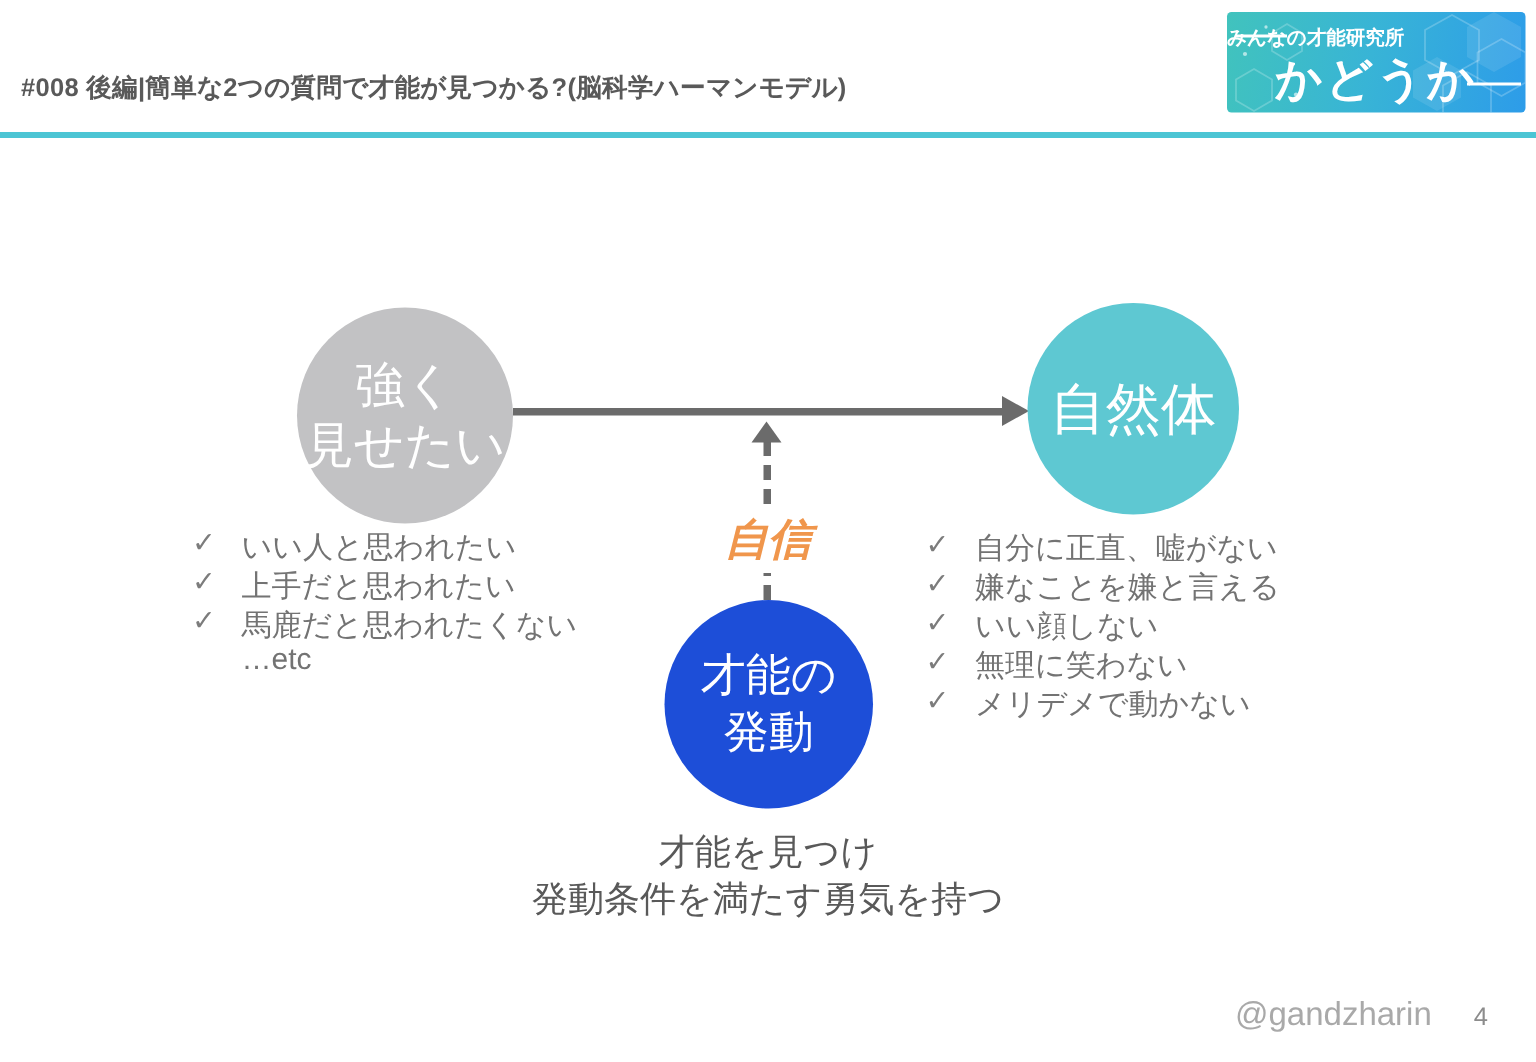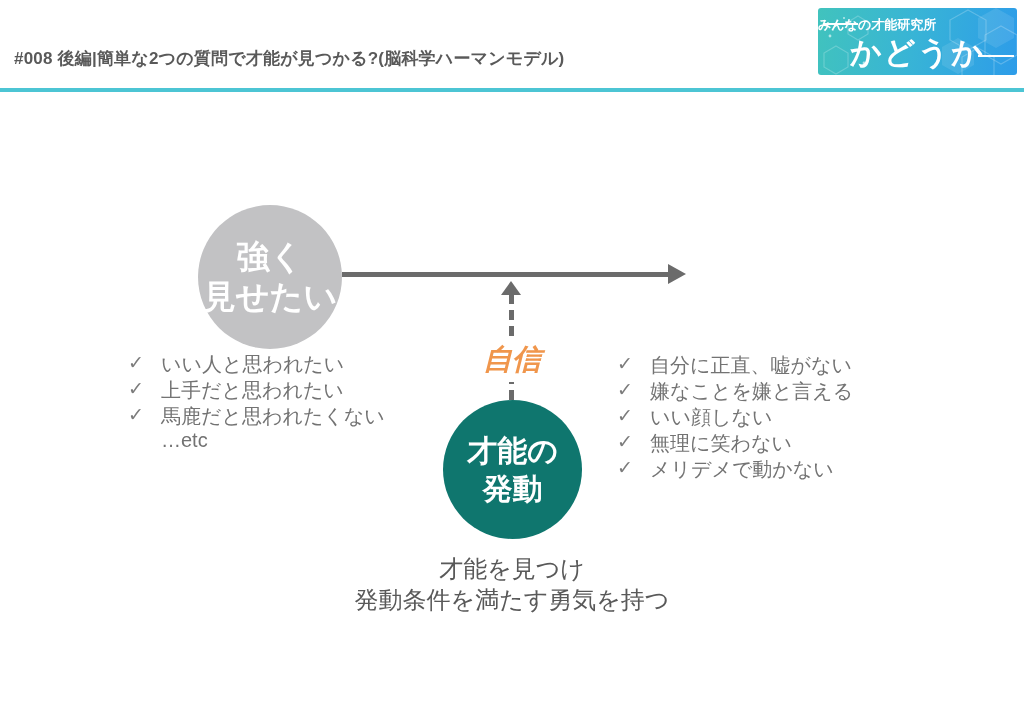--- a/index.html
+++ b/index.html
@@ -18,25 +18,25 @@
   .logo-org { position:absolute; top:8px; left:0; right:0; text-align:left; font-size:13px; font-weight:bold; color:#ffffff; }
   .logo-brand { position:absolute; top:24px; left:0; right:0; text-align:center; font-size:31px; font-weight:bold; color:#ffffff; letter-spacing:2px; }
   .logo-line-left  { position:absolute; left:6px;  top:15px; width:34px; height:2px; background:#ffffff; }
   .logo-line-right { position:absolute; right:3px; top:47px; width:36px; height:2px; background:#ffffff; }
 
   
   .intro { position:absolute; left:13px; top:101px; font-size:20px; color:#595959; line-height:30px; }
 
   
   .circle { position:absolute; border-radius:50%; display:flex; flex-direction:column; align-items:center; justify-content:center;
-            color:#ffffff; font-weight:bold; text-align:center; }
+            color:#ffffff; font-weight:normal; text-align:center; }
   .circle div { white-space:nowrap; }
   .circle-gray   { left:198px; top:205px; width:144px; height:144px; background:#c2c2c4; font-size:33px; line-height:40px; }
   .circle-cyan   { left:685px; top:202px; width:141px; height:141px; background:#5ec8d2; font-size:37px; }
-  .circle-orange { left:443px; top:400px; width:139px; height:139px; background:#0f766e; font-size:30px; line-height:38px; }
+  .circle-orange { left:443px; top:400px; width:139px; height:139px; background:#1d4ed8; font-size:30px; line-height:38px; }
 
   
   .h-arrow-line { position:absolute; left:342px; top:272px; width:331px; height:5px; background:#6b6b6b; }
   .h-arrow-head { position:absolute; left:668px; top:264px; width:0; height:0;
                   border-top:10px solid transparent; border-bottom:10px solid transparent; border-left:18px solid #6b6b6b; }
   .v-dash-line  { position:absolute; left:509px; top:294px; width:0; height:106px; border-left:5px dashed #6b6b6b; }
   .v-arrow-head { position:absolute; left:501px; top:281px; width:0; height:0;
                   border-left:10px solid transparent; border-right:10px solid transparent; border-bottom:14px solid #6b6b6b; }
   .confidence   { position:absolute; left:461px; top:338px; width:102px; background:#ffffff; text-align:center;
                   font-size:29px; font-weight:bold; color:#f0964c; padding:2px 0;font-style:italic; }
@@ -93,20 +93,23 @@
 
 
   <div class="circle circle-gray">
     <div>強く</div>
     <div>見せたい</div>
   </div>
 
   <div class="h-arrow-line"></div>
   <div class="h-arrow-head"></div>
 
+  <div class="circle circle-cyan">
+    <div>自然体</div>
+  </div>
 
   <div class="v-dash-line"></div>
   <div class="v-arrow-head"></div>
   <div class="confidence">自信</div>
 
   <div class="circle circle-orange">
     <div>才能の</div>
     <div>発動</div>
   </div>
 
@@ -150,14 +153,18 @@
       <span class="check-glyph">✓</span>
       <span class="check-text">メリデメで動かない</span>
     </div>
   </div>
 
   <div class="caption">
     <div>才能を見つけ</div>
     <div>発動条件を満たす勇気を持つ</div>
   </div>
 
+  <div class="footer">
+    <span class="handle">@gandzharin</span>
+    <span class="page-num">4</span>
+  </div>
 
 </div>
 
 </body></html>

